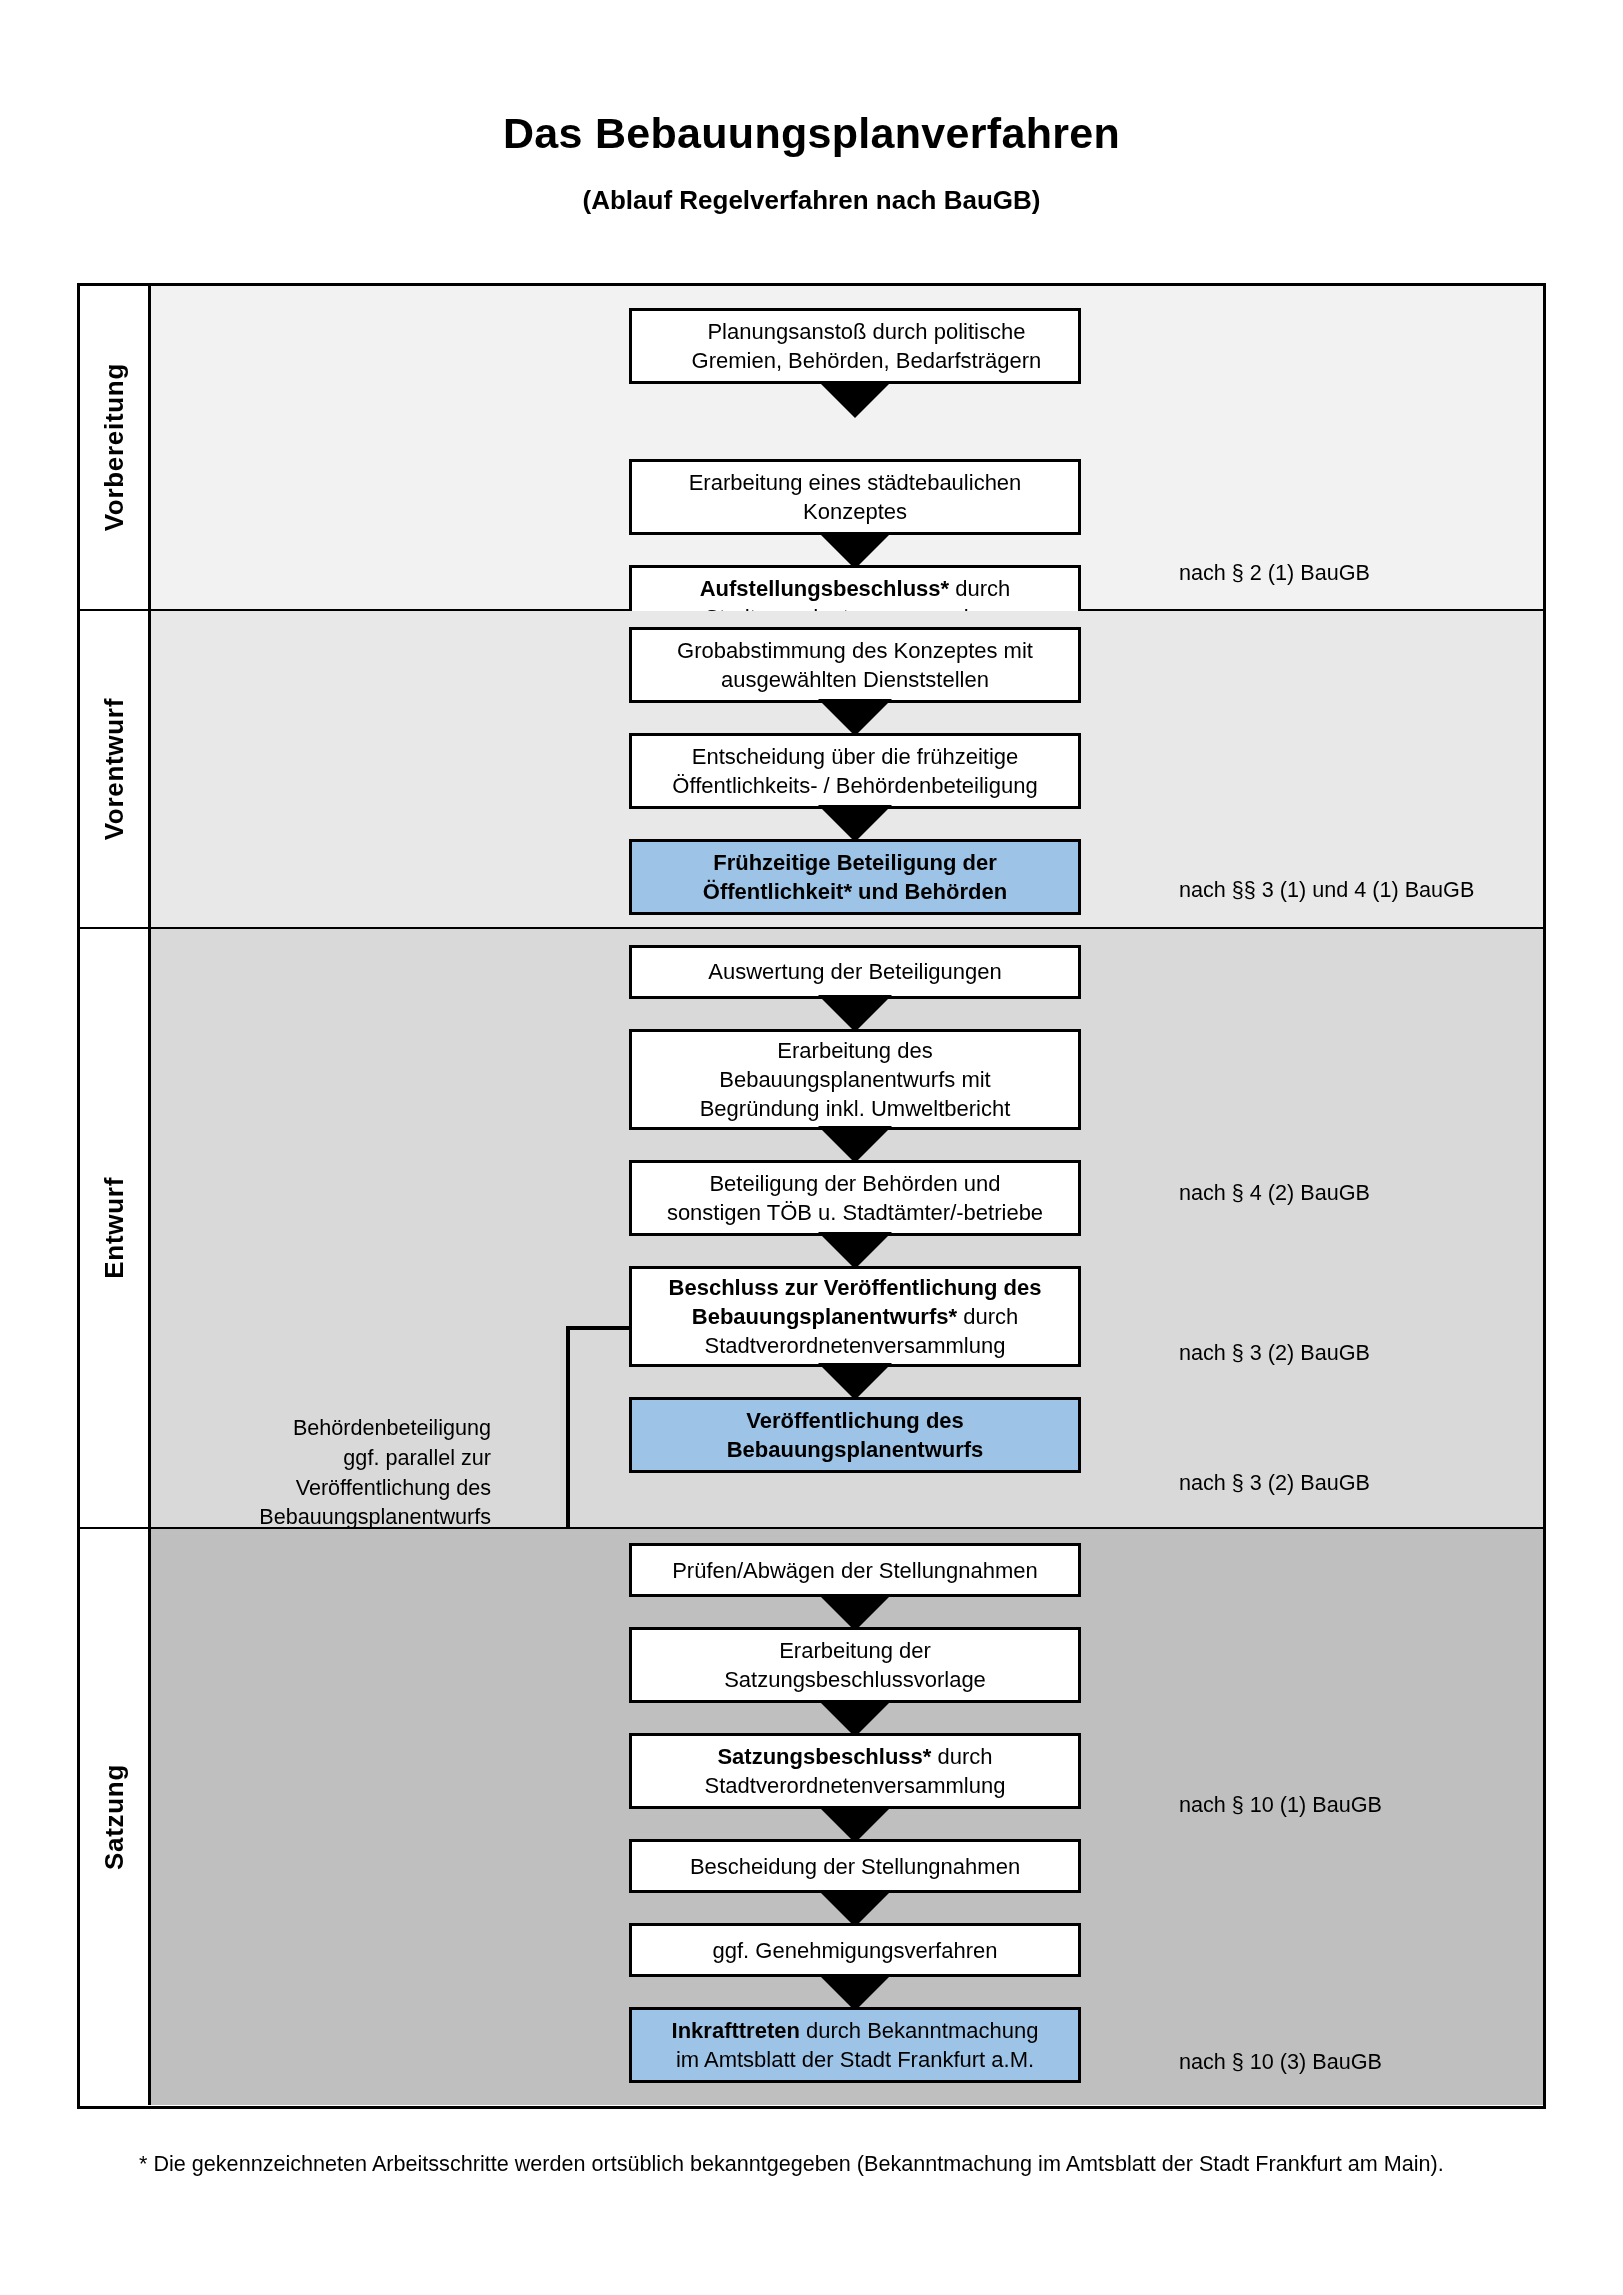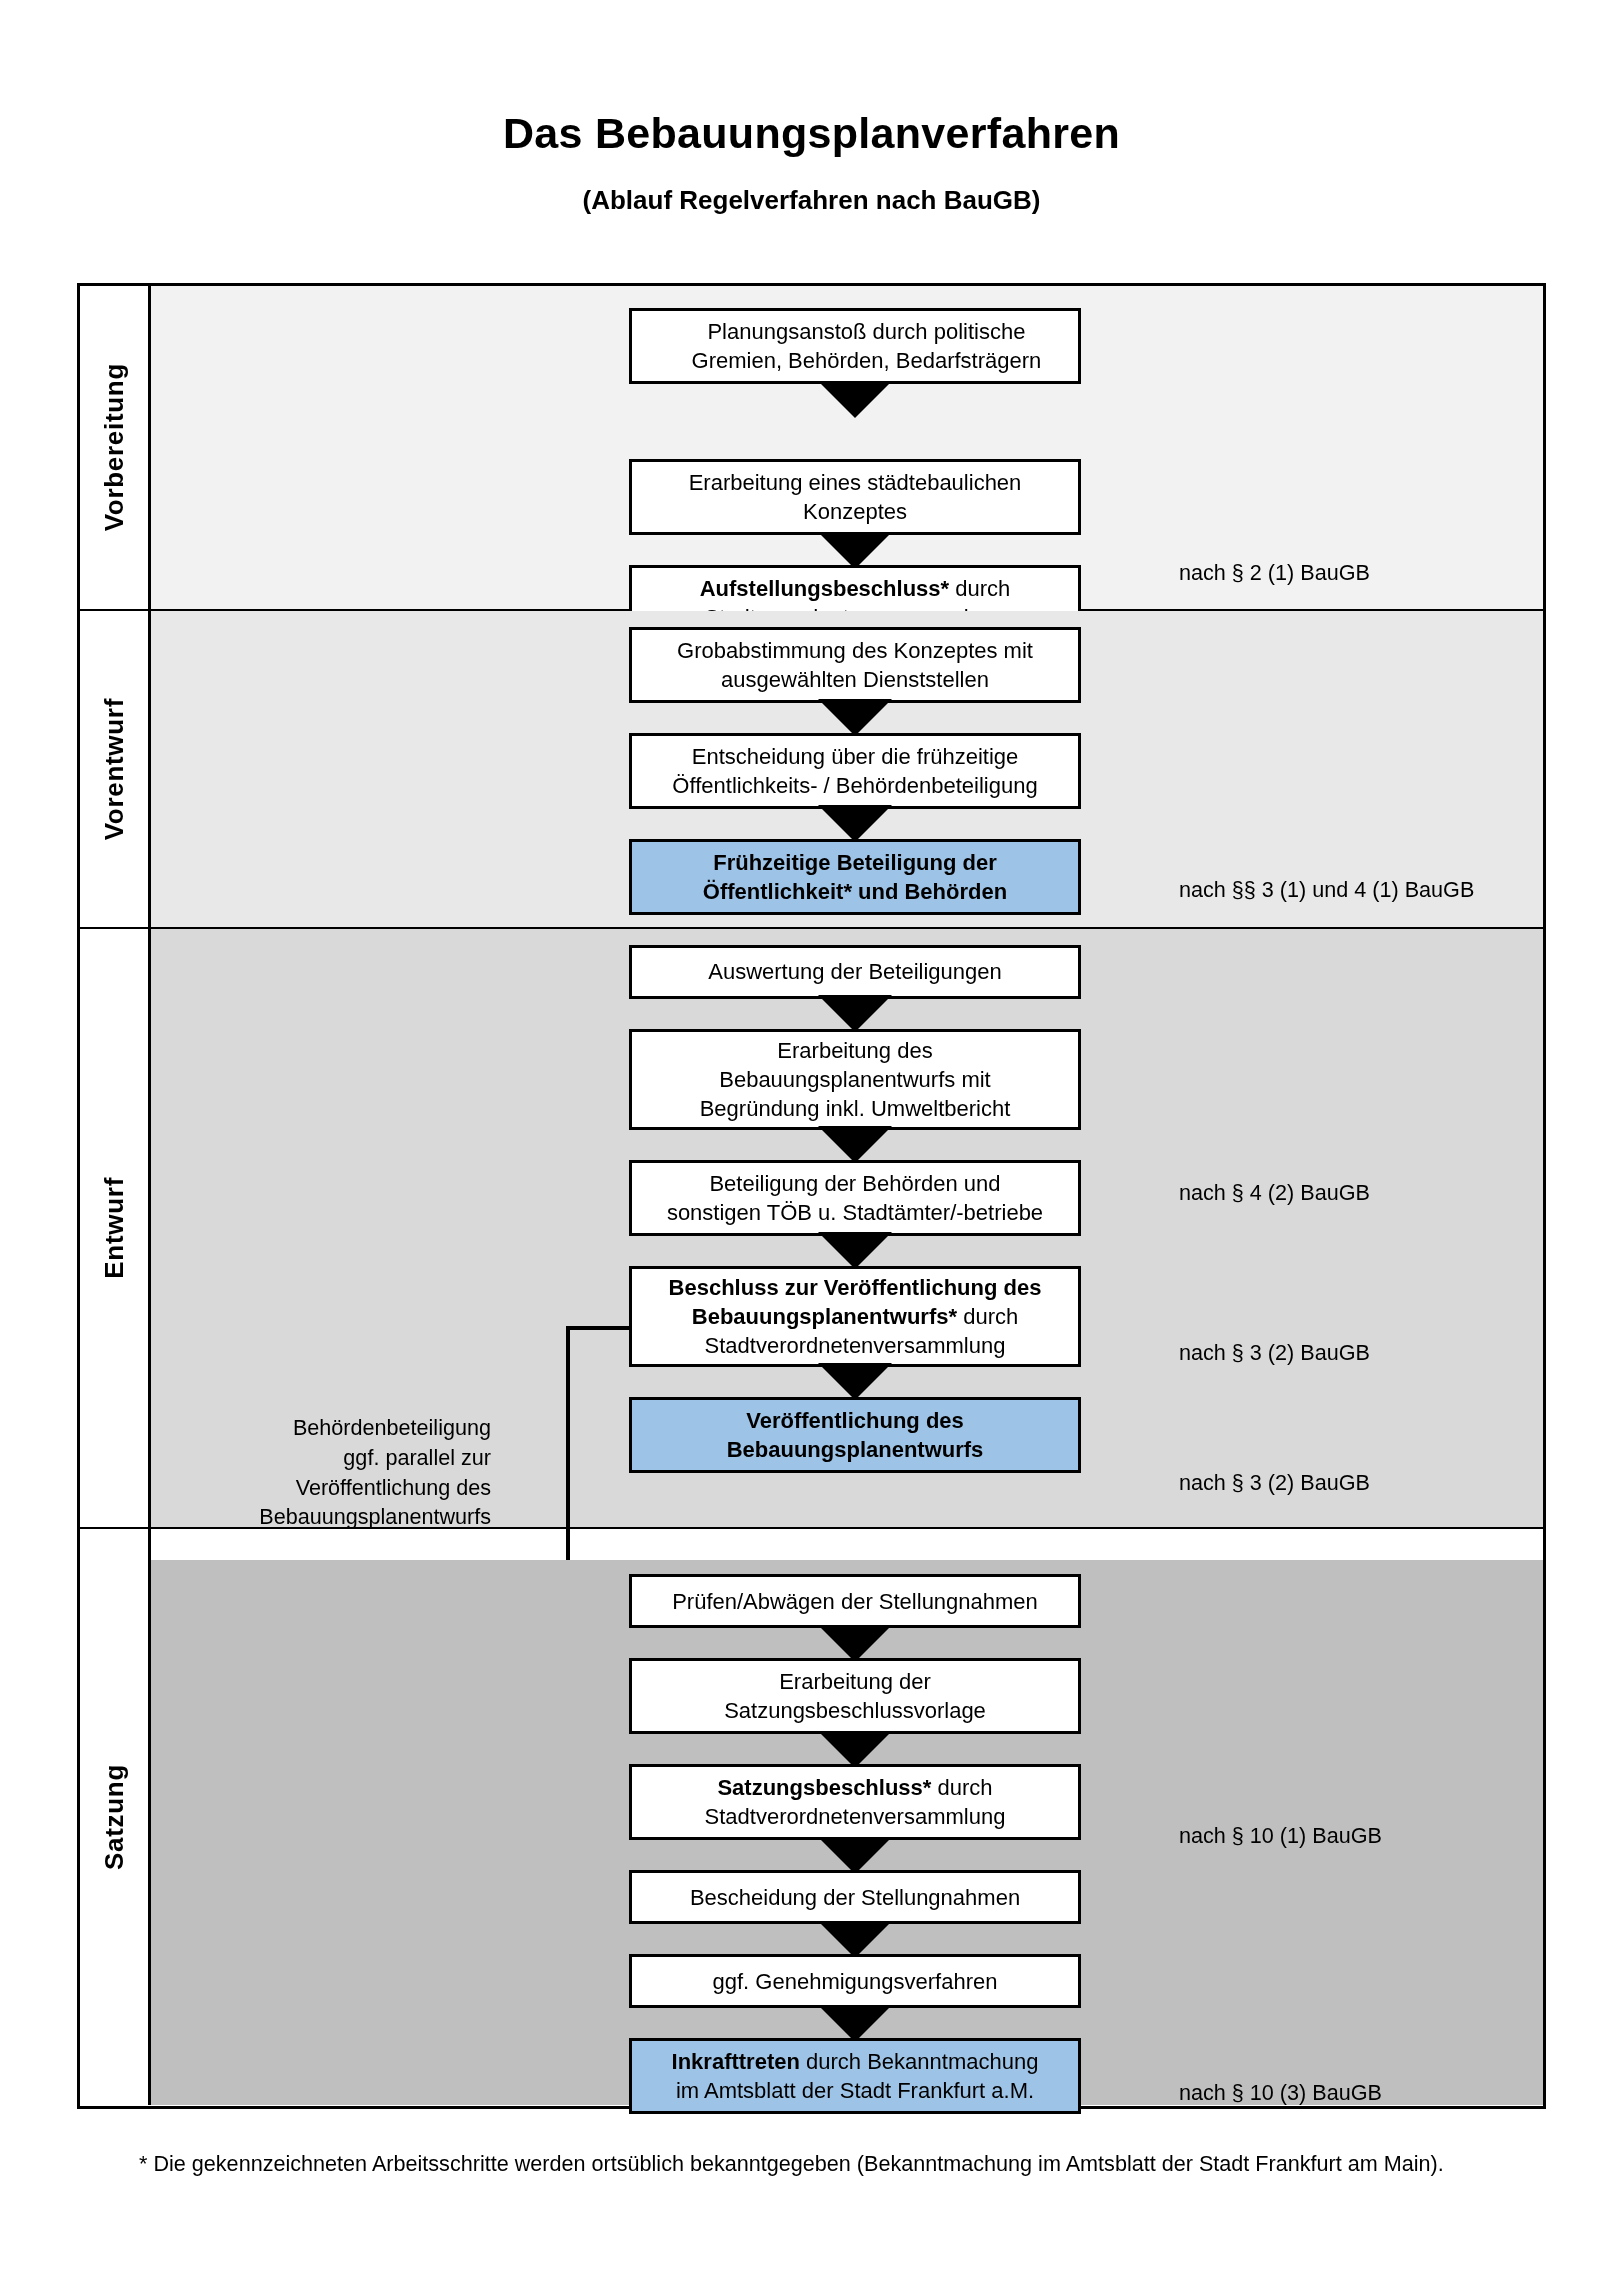--- a/index.html
+++ b/index.html
@@ -80,21 +80,21 @@
   .phase-body {
     flex: 1 1 auto;
     position: relative;
     box-sizing: border-box;
   }
 
   
   .band-1 { background: #f2f2f2; }
   .band-2 { background: #e8e8e8; }
   .band-3 { background: #d9d9d9; }
-  .band-4 { background: #bfbfbf; margin-top: 31px; }
+  .band-4 { background: #bfbfbf; }
 
   
   .flow-col {
     position: absolute;
     left: 478px;
     top: 0;
     width: 452px;
   }
   .fbox {
     position: relative;

